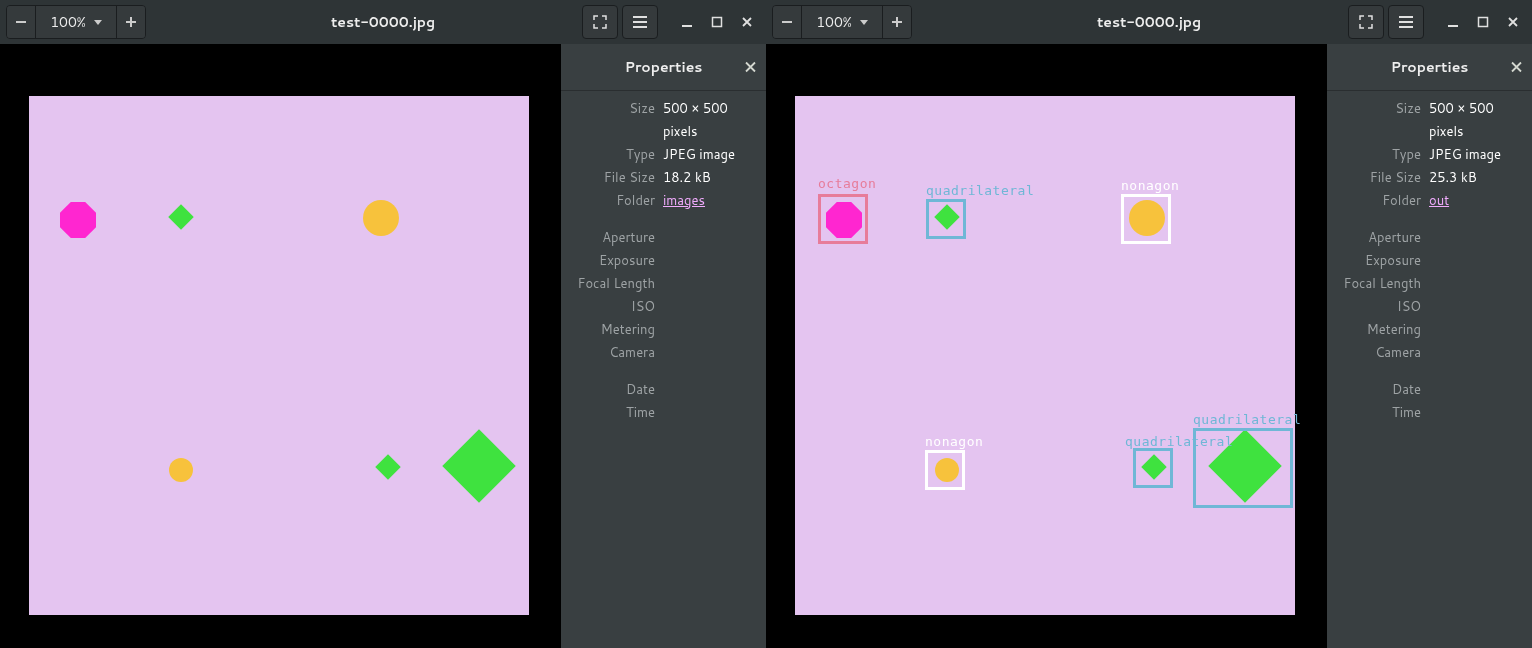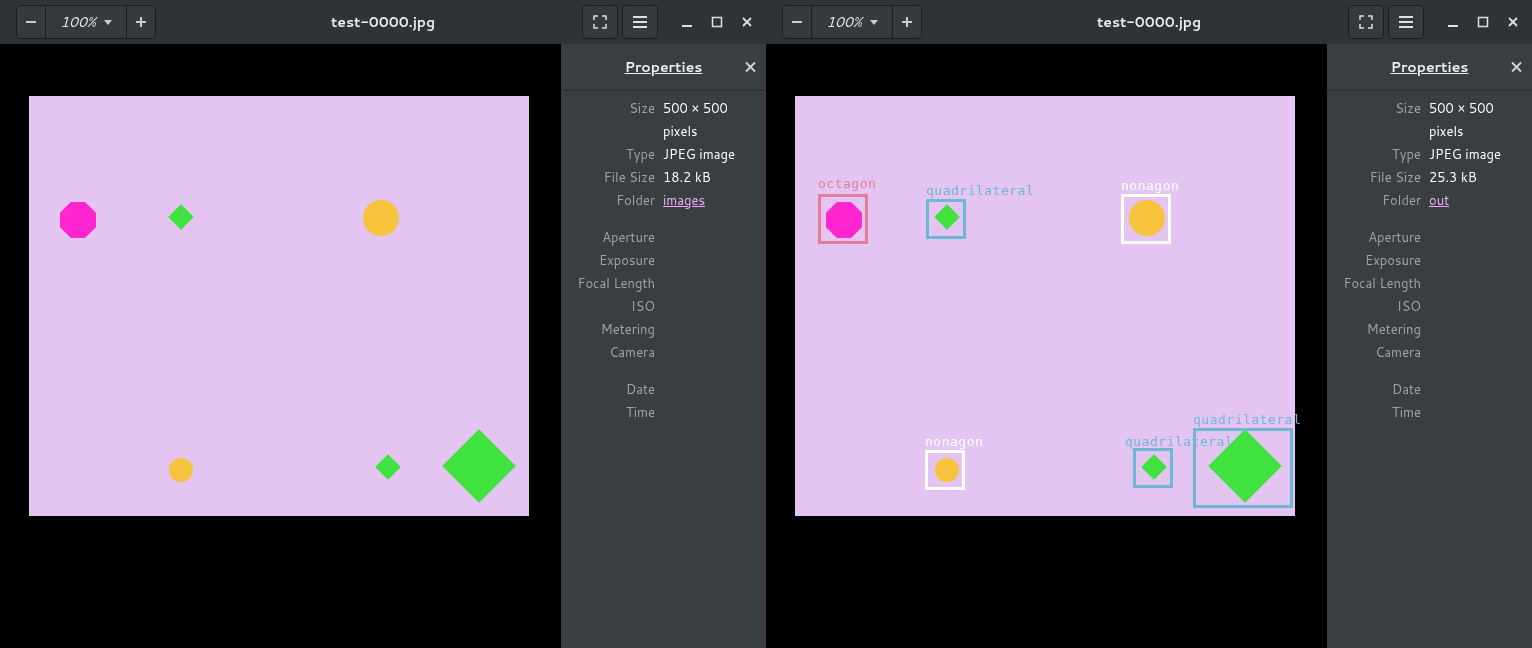--- a/index.html
+++ b/index.html
@@ -23,22 +23,21 @@
     left: 0; right: 0; top: 0;
     height: 44px;
     background: #2e3436;
     display: flex;
     align-items: center;
   }
   .toolbar-left {
     display: flex;
     align-items: flex-end;
     gap: 4px;
-    padding-left: 16px;
-    font-style: italic;
+    padding-left: 6px;
   }
   .zoom-box {
     display: flex;
     align-items: stretch;
     height: 32px;
     border: 1px solid #1a1d1f;
     border-radius: 4px;
     overflow: hidden;
   }
   .zoom-box .seg {
@@ -115,21 +114,21 @@
   .image-stage {
     position: absolute;
     left: 0;
     top: 0;
     bottom: 0;
     background: #000;
   }
   .canvas-wrap {
     position: absolute;
     width: 500px;
-    height: 420px;
+    height: 519px;
     background: #e4c4f0;
     text-decoration: underline;
   }
   .props-panel {
     position: absolute;
     top: 0;
     bottom: 0;
     right: 0;
     width: 205px;
     background: #393f41;
@@ -138,21 +137,20 @@
   }
   .props-header {
     display: flex;
     align-items: center;
     justify-content: center;
     position: relative;
     height: 46px;
     font-weight: 600;
     color: #eeeeee;
     border-bottom: 1px solid #2a2e30;
-    text-decoration: underline;
   }
   .props-header .close-x {
     position: absolute;
     right: 10px;
     top: 50%;
     transform: translateY(-50%);
     cursor: pointer;
     color: #d3d7cf;
   }
   .prop-rows {

